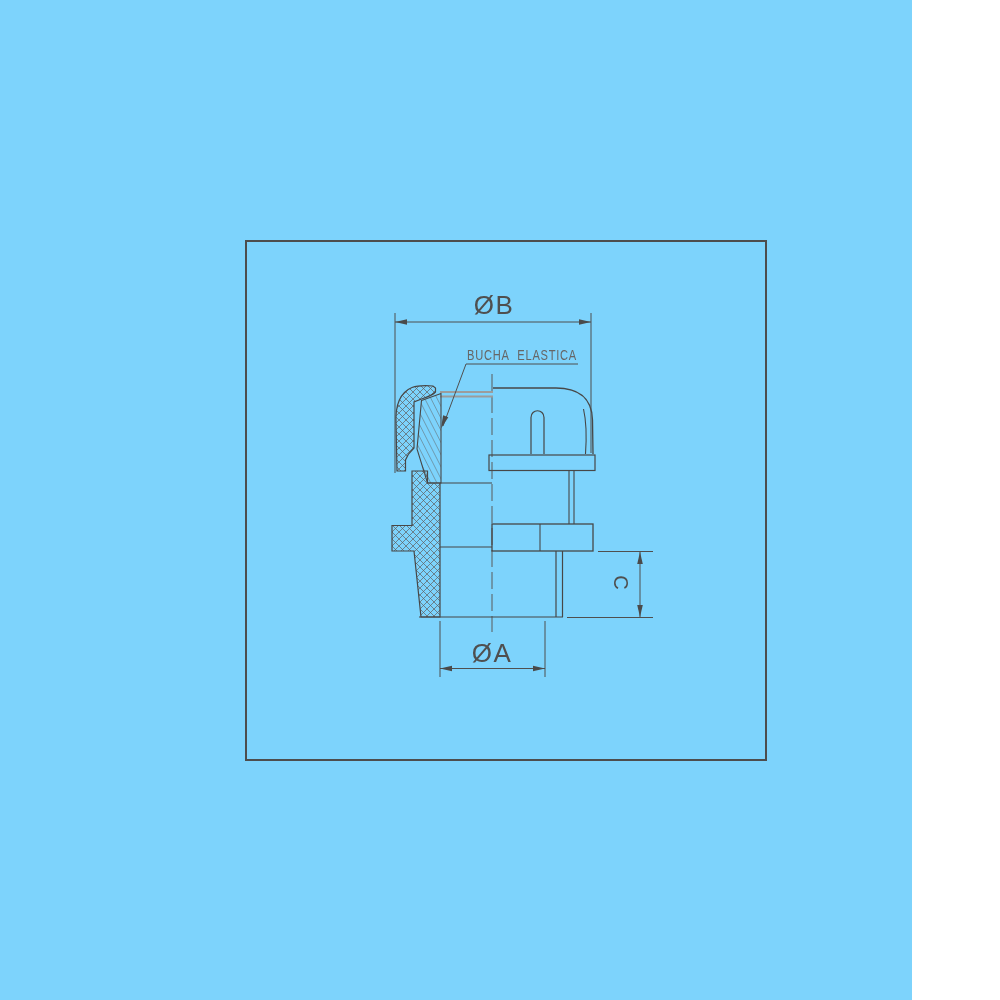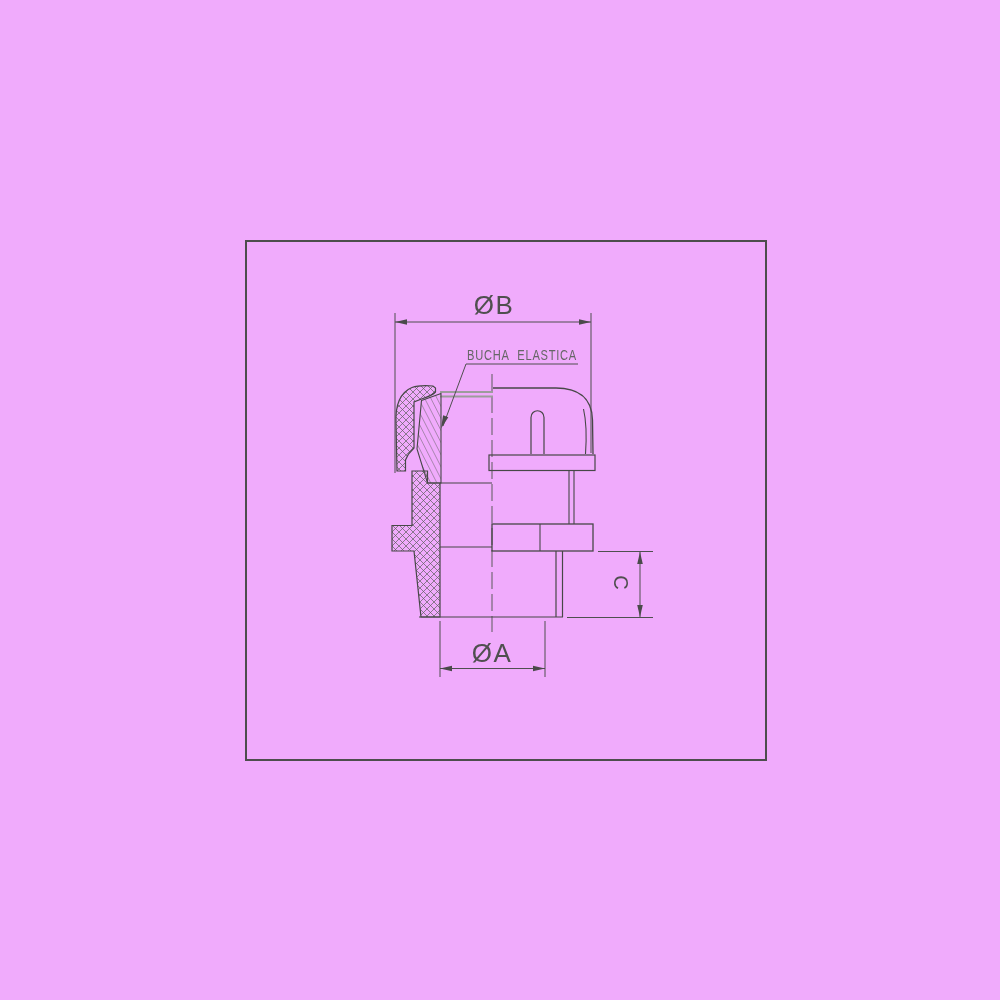--- a/index.html
+++ b/index.html
@@ -1,16 +1,16 @@
 <!DOCTYPE html>
 <html><head>
 <meta charset="utf-8">
 <style>
   html,body{margin:0;padding:0;background:#ffffff;}
-  #page{position:relative;width:1000px;height:1000px;background:#f0abfc;font-family:"Liberation Sans",sans-serif;}
+  #page{position:relative;width:912px;height:1000px;background:#7dd3fc;font-family:"Liberation Sans",sans-serif;}
   svg{position:absolute;left:0;top:0;}
   text{fill:#4f4f4f;}
   .dimtext{font-size:26px;letter-spacing:1.5px;}
   .callouttext{font-size:15px;fill:#666666;letter-spacing:1px;word-spacing:6px;}
   .ctext{font-size:20px;letter-spacing:1px;}
 </style>
 </head>
 <body>
 
 <div id="page">

